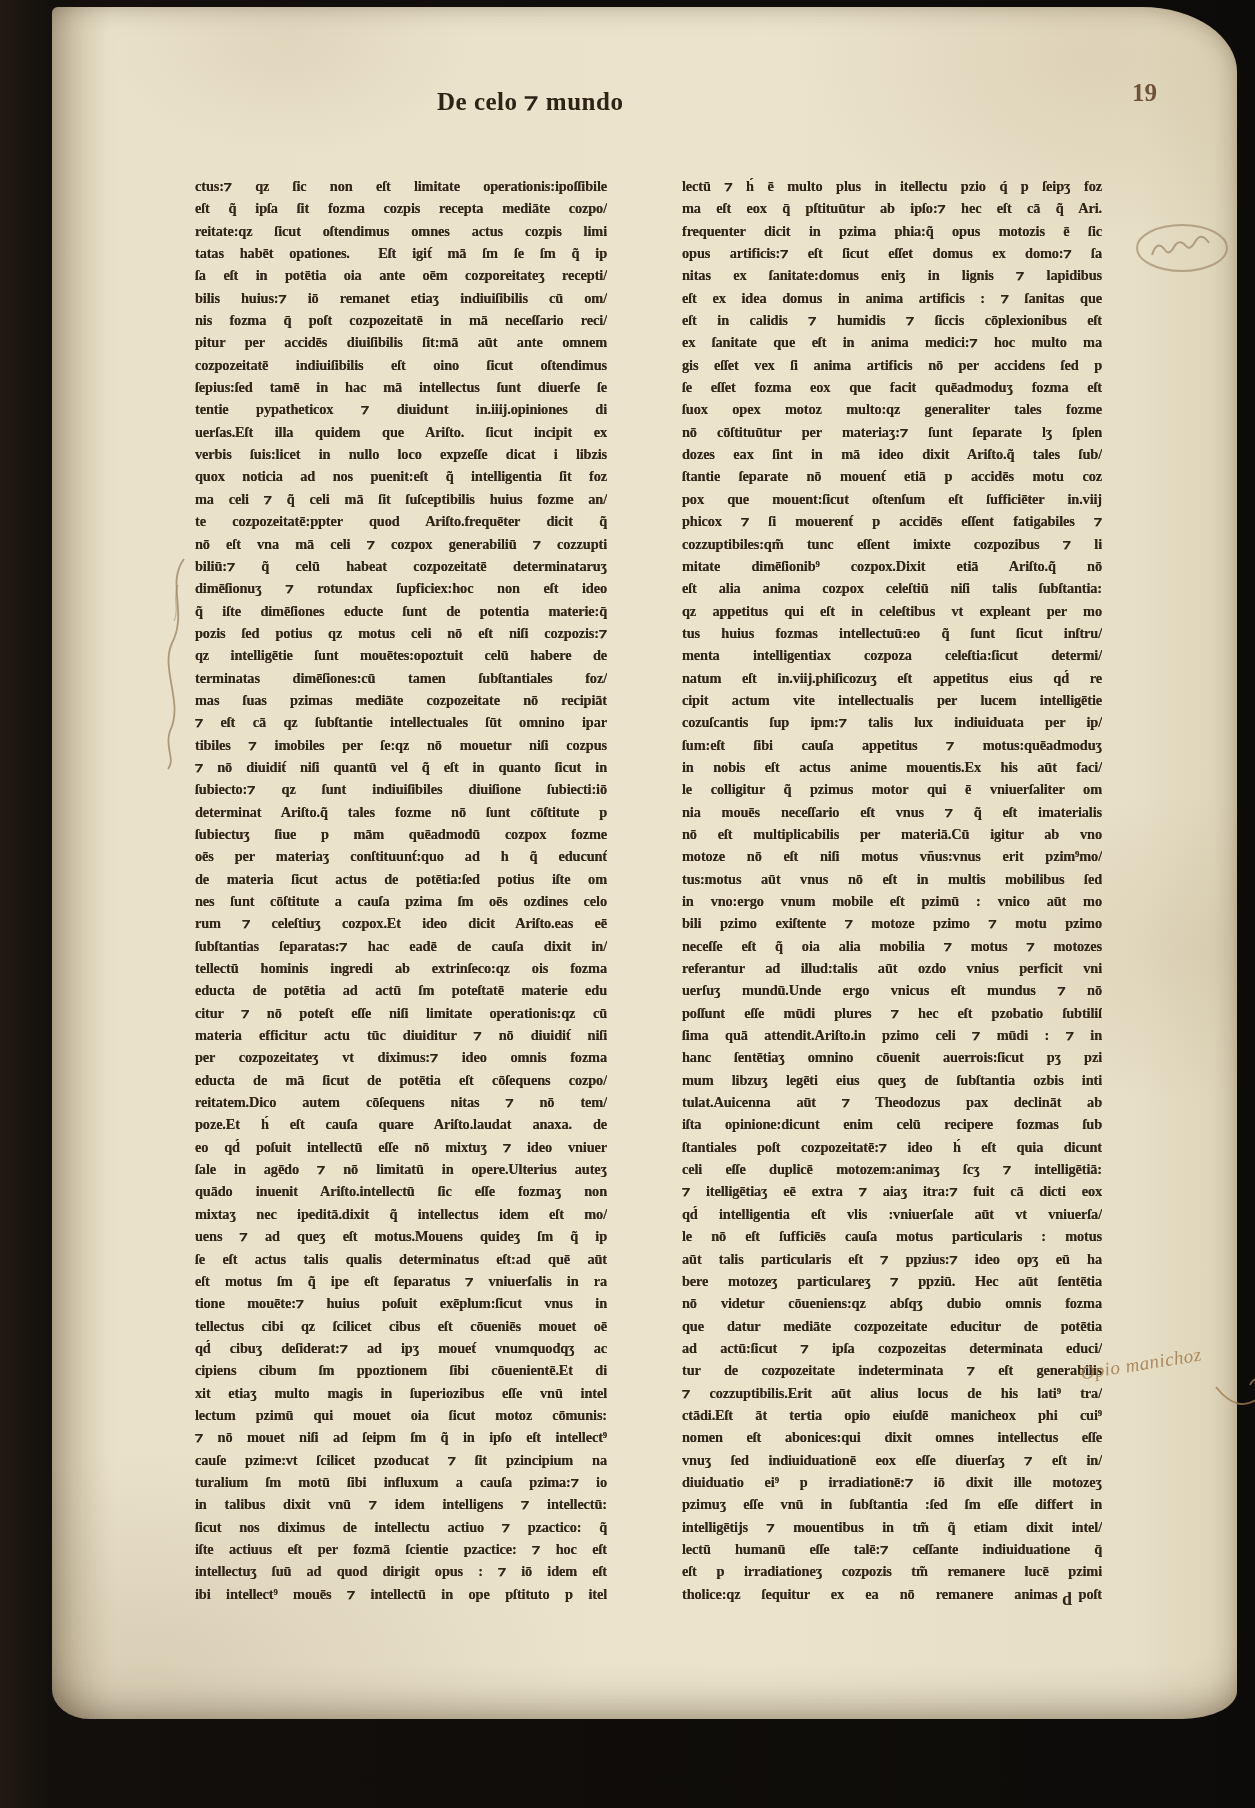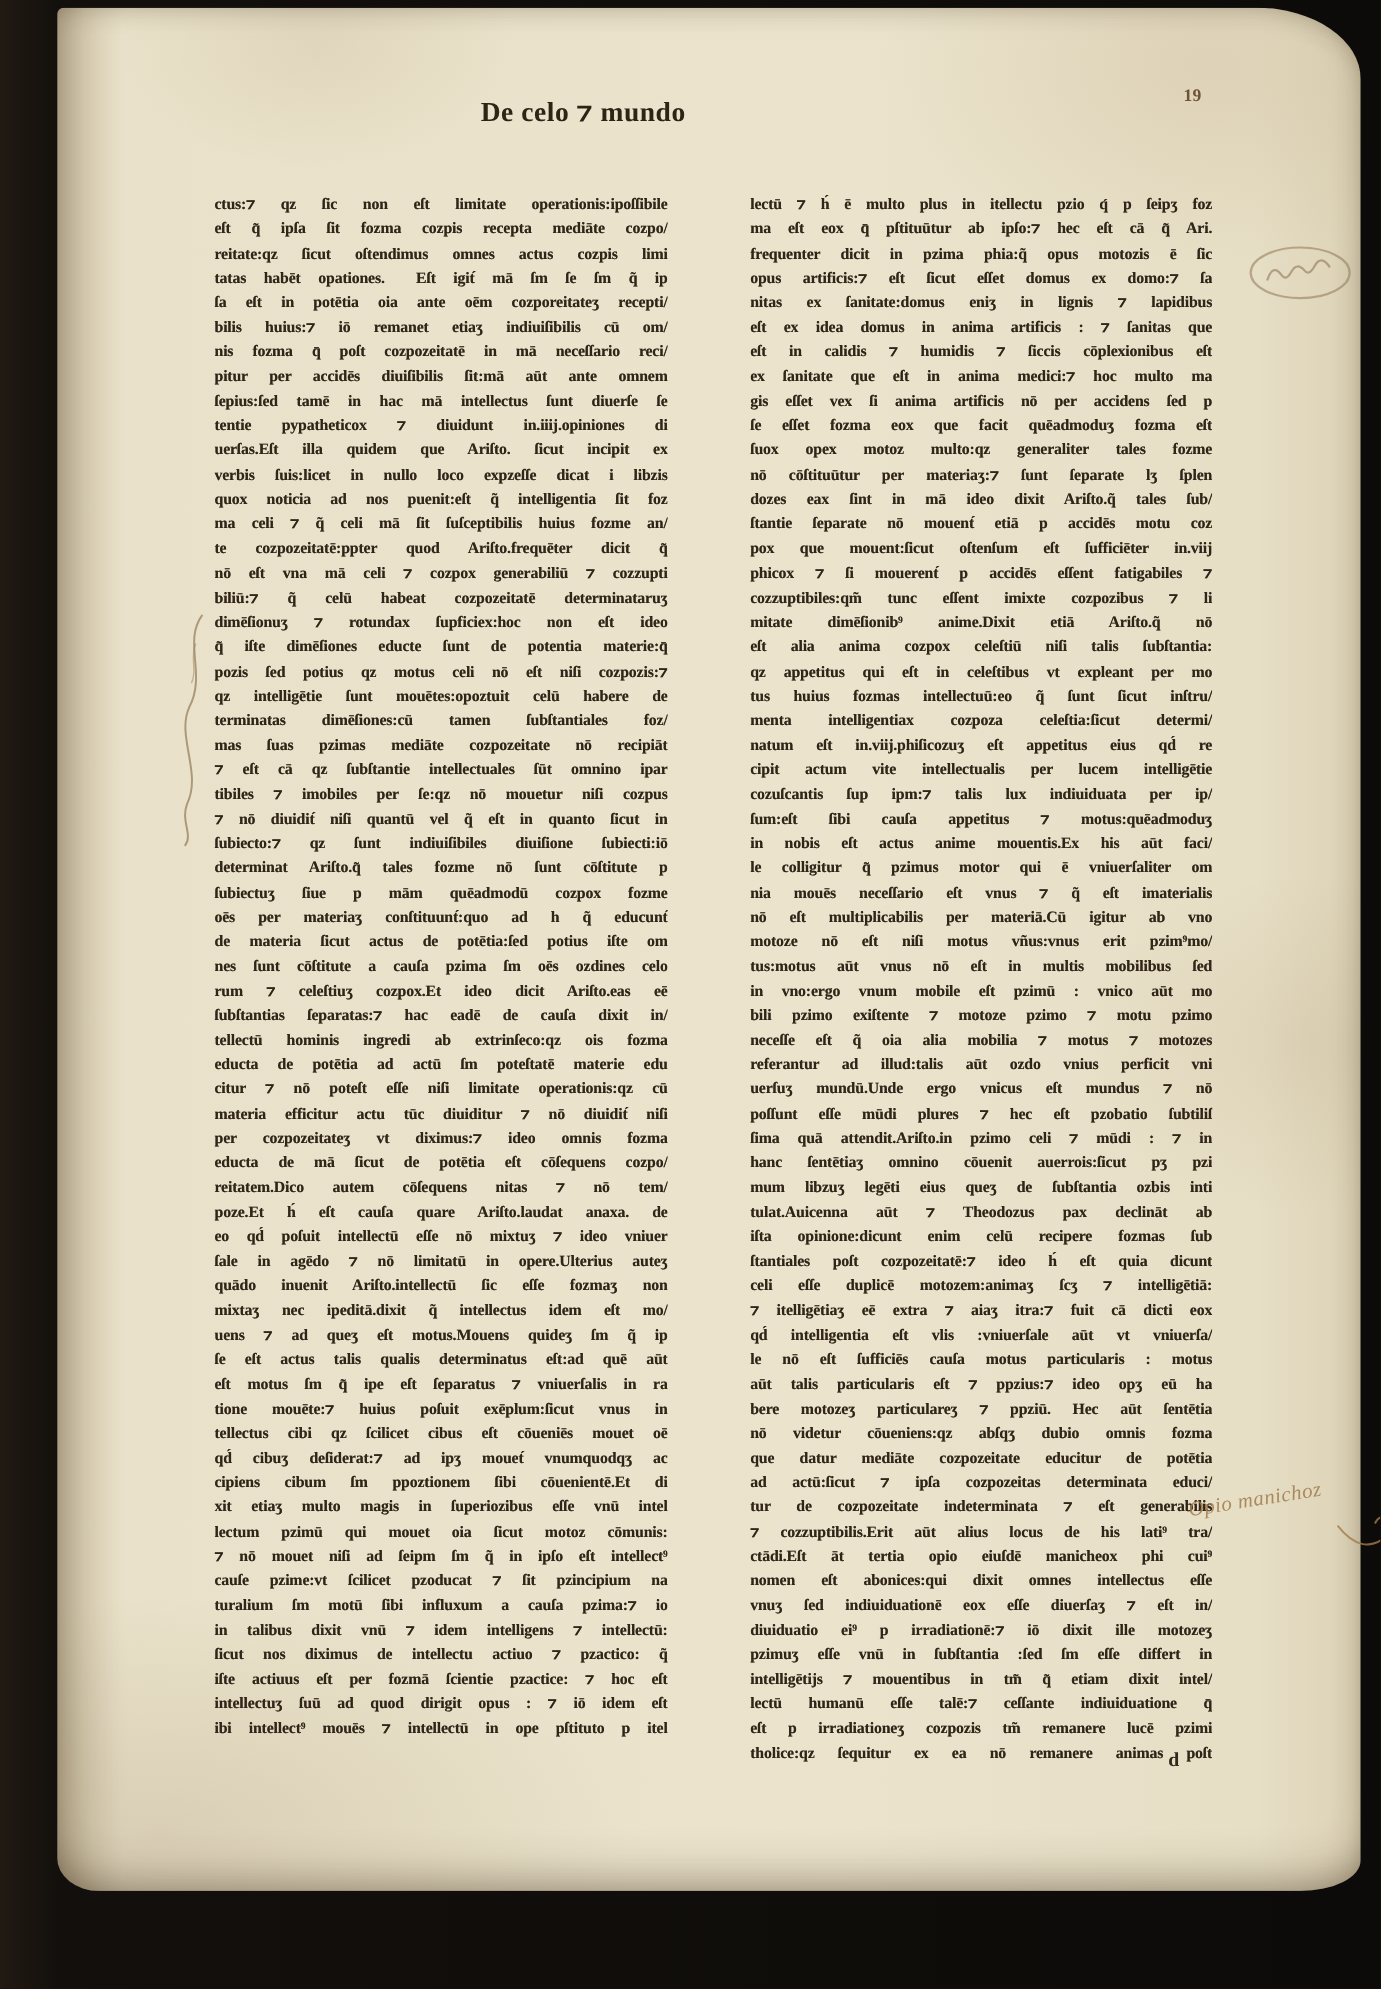--- a/index.html
+++ b/index.html
@@ -15,21 +15,21 @@
           radial-gradient(ellipse 600px 300px at 8% 97%, rgba(120,95,60,.14), transparent 72%),
           radial-gradient(ellipse 260px 160px at 20% 2%, rgba(140,110,70,.10), transparent 70%),
           linear-gradient(90deg,#d6cbae 0%,#e9e1c9 5%,#ebe3cc 60%,#e6dec5 92%,#dcd2b6 100%);
         border-radius:6px 95px 55px 38px / 6px 65px 28px 30px;
         box-shadow: inset 0 -34px 46px -30px rgba(60,42,22,.45),
                     inset 34px 0 56px -38px rgba(60,42,22,.55),
                     inset -18px 0 30px -24px rgba(60,42,22,.35),
                     inset 0 16px 26px -20px rgba(60,42,22,.30);}
   #running-title{position:absolute;left:385px;top:76px;font-size:25px;font-weight:700;
         letter-spacing:.5px;color:#2f2316;}
-  #folio{position:absolute;left:1024px;top:72px;font-size:16px;font-weight:600;color:#6f5339;}
+  #folio{position:absolute;left:1080px;top:72px;font-size:25px;font-weight:600;color:#6f5339;}
   .col{position:absolute;top:121px;color:#312418;font-weight:700;font-size:14.4px;
        letter-spacing:-.15px;margin-top:48px;}
   #col-left{left:143px;width:412px;}
   #col-right{left:630px;width:420px;}
   .line{height:22.35px;overflow:hidden;text-align:justify;line-height:21.4px;
         text-shadow:0 0 .5px rgba(49,36,24,.55);}
   .line::after{content:"";display:inline-block;width:100%;}
   #catchword{position:absolute;left:985px;top:1582px;width:60px;text-align:center;
         font-size:18px;font-weight:700;color:#33261a;}
   .ms{position:absolute;color:#a17c4c;}
@@ -59,20 +59,21 @@
 
     <div id="col-left" class="col">
         <div class="line">ctus:⁊ qz ſic non eſt limitate operationis:ipoſſibile</div>
         <div class="line">eſt q̃ ipſa ſit fozma cozpis recepta mediāte cozpo/</div>
         <div class="line">reitate:qz ſicut oſtendimus omnes actus cozpis limi</div>
         <div class="line">tatas habēt opationes.  Eſt igit́ mā ſm ſe ſm q̃ ip</div>
         <div class="line">ſa eſt in potētia oia ante oēm cozporeitateʒ recepti/</div>
         <div class="line">bilis huius:⁊ iō remanet etiaʒ indiuiſibilis cū om/</div>
         <div class="line">nis fozma q̄ poſt cozpozeitatē in mā neceſſario reci/</div>
         <div class="line">pitur per accidēs diuiſibilis ſit:mā aūt ante omnem</div>
+        <div class="line">cozpozeitatē indiuiſibilis eſt oino ſicut oſtendimus</div>
         <div class="line">ſepius:ſed tamē in hac mā intellectus ſunt diuerſe ſe</div>
         <div class="line">tentie pypatheticox ⁊ diuidunt in.iiij.opiniones di</div>
         <div class="line">uerſas.Eſt illa quidem que Ariſto. ſicut incipit ex</div>
         <div class="line">verbis ſuis:licet in nullo loco expzeſſe dicat i libzis</div>
         <div class="line">quox noticia ad nos puenit:eſt q̃ intelligentia ſit foz</div>
         <div class="line">ma celi ⁊ q̃ celi mā ſit ſuſceptibilis huius fozme an/</div>
         <div class="line">te cozpozeitatē:ppter quod Ariſto.frequēter dicit q̃</div>
         <div class="line">nō eſt vna mā celi ⁊ cozpox generabiliū ⁊ cozzupti</div>
         <div class="line">biliū:⁊ q̃ celū habeat cozpozeitatē determinataruʒ</div>
         <div class="line">dimēſionuʒ ⁊ rotundax ſupficiex:hoc non eſt ideo</div>
@@ -134,21 +135,21 @@
         <div class="line">ex ſanitate que eſt in anima medici:⁊ hoc multo ma</div>
         <div class="line">gis eſſet vex ſi anima artificis nō per accidens ſed p</div>
         <div class="line">ſe eſſet fozma eox que facit quēadmoduʒ fozma eſt</div>
         <div class="line">ſuox opex motoz multo:qz generaliter tales fozme</div>
         <div class="line">nō cōſtituūtur per materiaʒ:⁊ ſunt ſeparate lʒ ſplen</div>
         <div class="line">dozes eax ſint in mā ideo dixit Ariſto.q̃ tales ſub/</div>
         <div class="line">ſtantie ſeparate nō mouent́ etiā p accidēs motu coz</div>
         <div class="line">pox que mouent:ſicut oſtenſum eſt ſufficiēter in.viij</div>
         <div class="line">phicox ⁊ ſi mouerent́ p accidēs eſſent fatigabiles ⁊</div>
         <div class="line">cozzuptibiles:qm̃ tunc eſſent imixte cozpozibus ⁊ li</div>
-        <div class="line">mitate dimēſionib⁹ anime.Dixit etiā Ariſto.q̃ nō</div>
+        <div class="line">mitate dimēſionib⁹ cozpox.Dixit etiā Ariſto.q̃ nō</div>
         <div class="line">eſt alia anima cozpox celeſtiū niſi talis ſubſtantia:</div>
         <div class="line">qz appetitus qui eſt in celeſtibus vt expleant per mo</div>
         <div class="line">tus huius fozmas intellectuū:eo q̃ ſunt ſicut inſtru/</div>
         <div class="line">menta intelligentiax cozpoza celeſtia:ſicut determi/</div>
         <div class="line">natum eſt in.viij.phiſicozuʒ eſt appetitus eius qd́ re</div>
         <div class="line">cipit actum vite intellectualis per lucem intelligētie</div>
         <div class="line">cozuſcantis ſup ipm:⁊ talis lux indiuiduata per ip/</div>
         <div class="line">ſum:eſt ſibi cauſa appetitus ⁊ motus:quēadmoduʒ</div>
         <div class="line">in nobis eſt actus anime mouentis.Ex his aūt faci/</div>
         <div class="line">le colligitur q̃ pzimus motor qui ē vniuerſaliter om</div>

